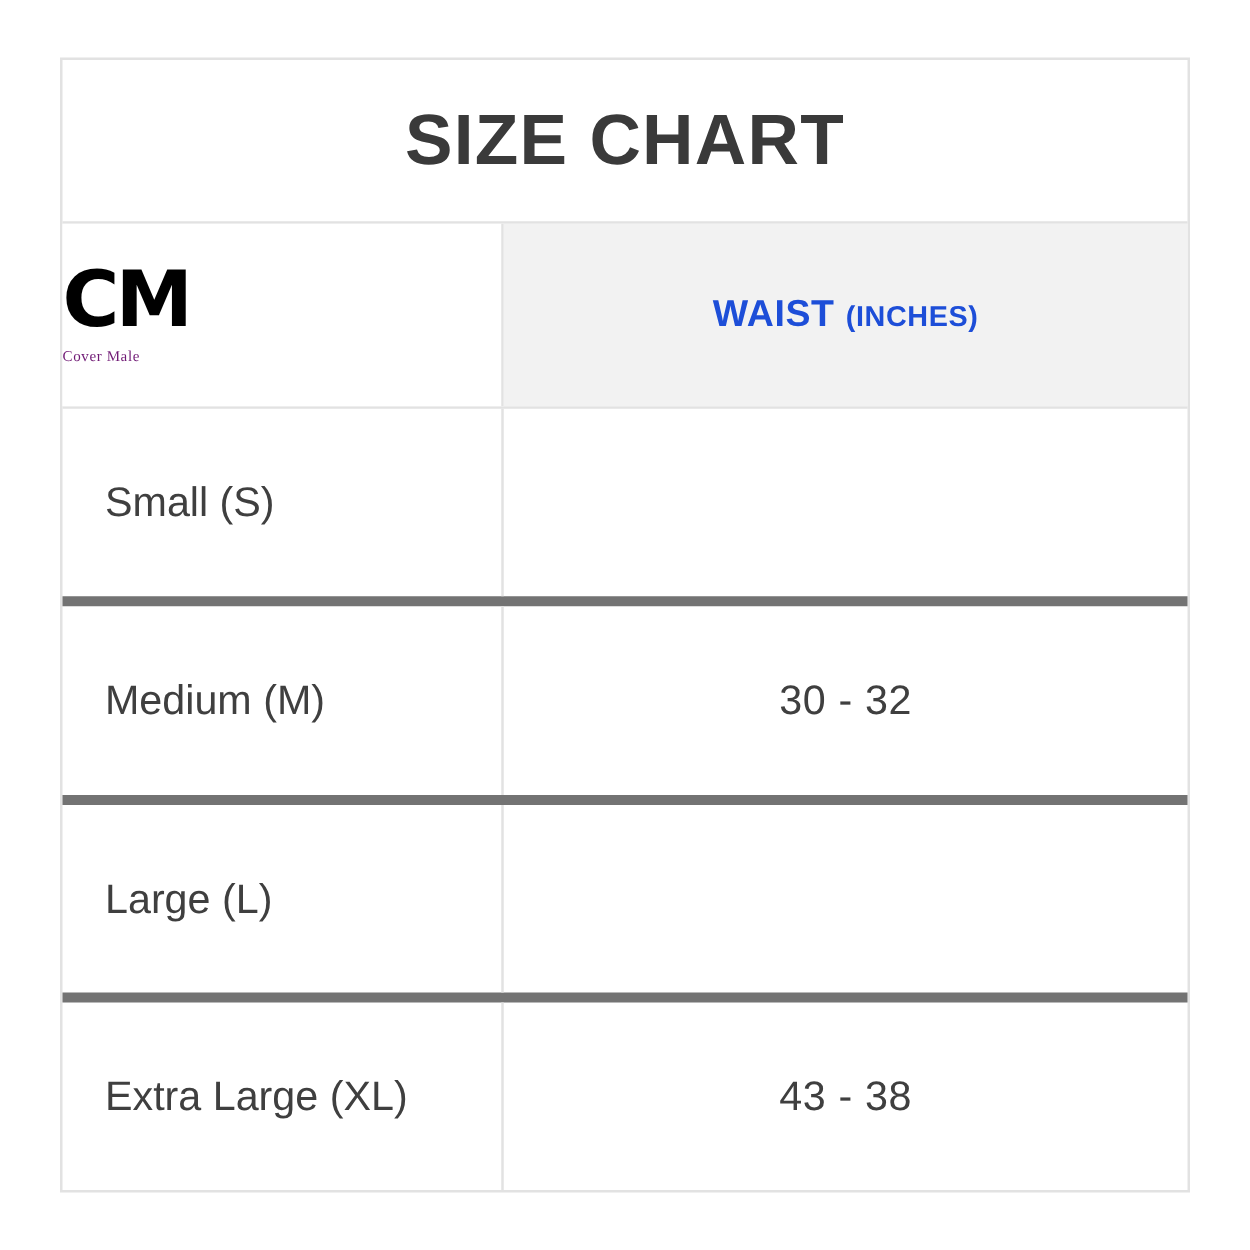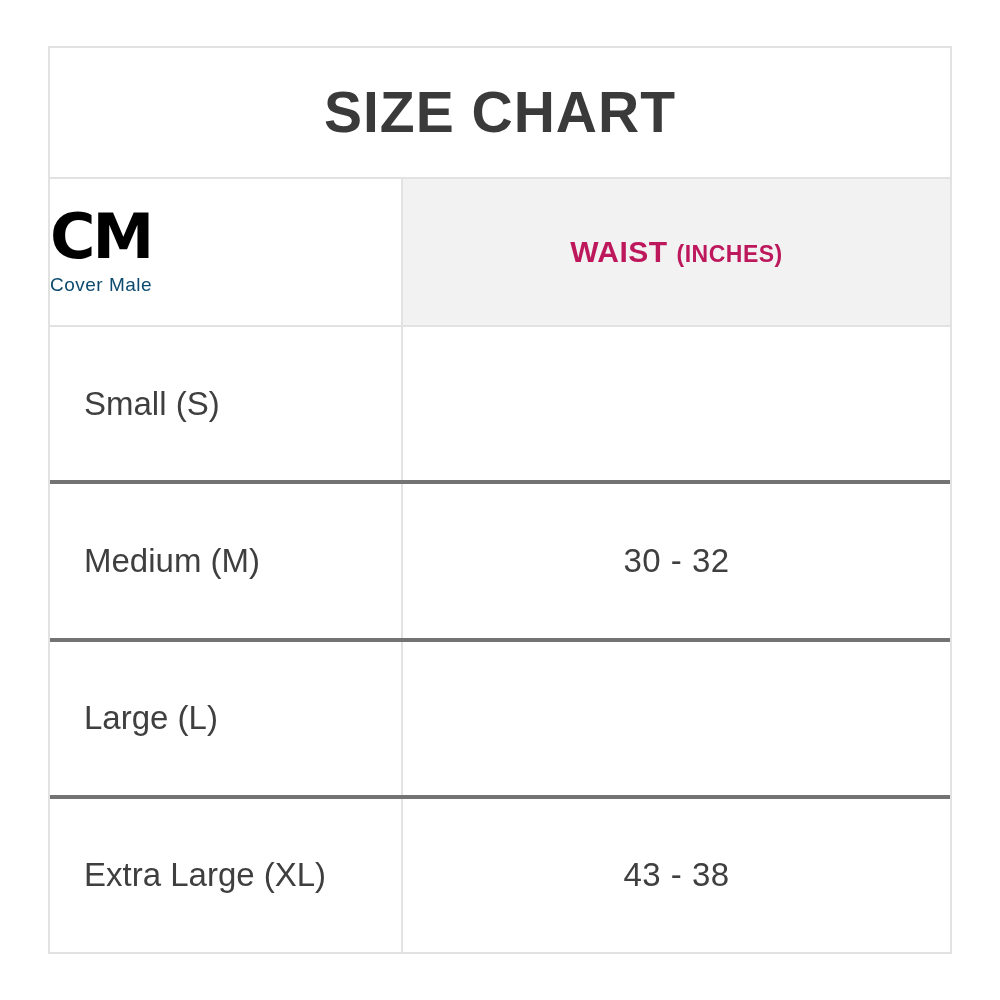--- a/index.html
+++ b/index.html
@@ -71,49 +71,49 @@
   .brand-mark {
     font-size: 62px;
     font-weight: bold;
     color: #000000;
     letter-spacing: -3px;
     line-height: 0.95;
     font-family: "DejaVu Sans", sans-serif;
   }
   .brand-sub {
     margin-top: 8px;
-    font-size: 19px;
-    color: #0c4a6e;
+    font-size: 12px;
+    color: #701a75;
     letter-spacing: 0.5px;
-    font-family: Liberation Sans, sans-serif;
+    font-family: Liberation Serif, serif;
   }
   .head-measure-cell {
     flex: 1 1 auto;
     background: #f2f2f2;
     display: flex;
     align-items: center;
     justify-content: center;
     box-sizing: border-box;
   }
   .measure-label {
     font-size: 30px;
     font-weight: bold;
-    color: #be185d;
+    color: #1d4ed8;
     letter-spacing: 0.5px;
   }
   .measure-label .unit {
     font-size: 23px;
     font-weight: bold;
   }
 
   
   .data-row {
     flex: 1 1 0;
     display: flex;
-    border-bottom: 4px solid #737373;
+    border-bottom: 8px solid #737373;
     box-sizing: border-box;
   }
   .data-row:last-child {
     border-bottom: none;
   }
   .size-cell {
     width: 353px;
     flex: 0 0 353px;
     border-right: 2px solid #e2e2e2;
     box-sizing: border-box;

